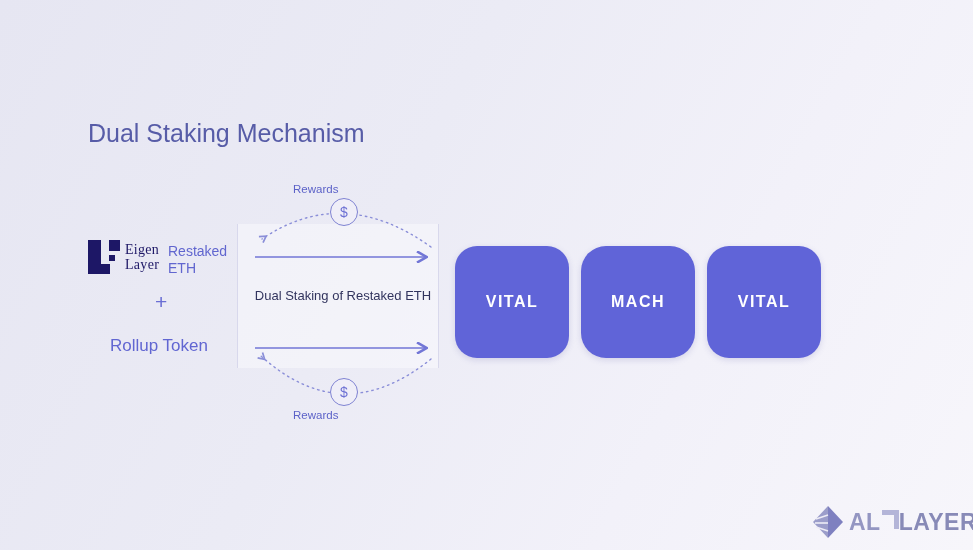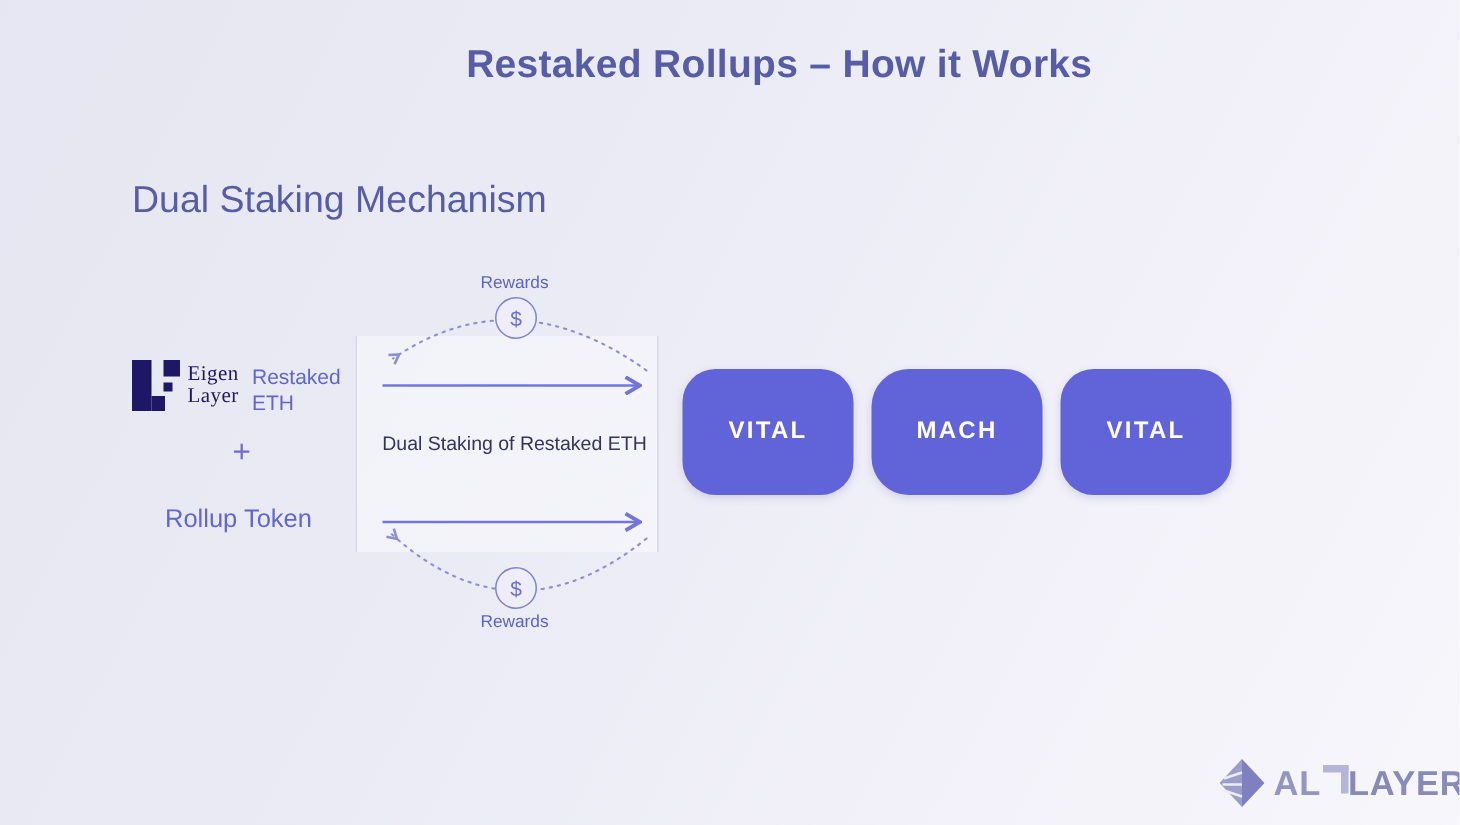--- a/index.html
+++ b/index.html
@@ -34,37 +34,37 @@
   }
   .plus-sign{left:155px;top:290px;font-size:21px;color:#6a6ed4;font-weight:400;}
   .rollup-token{left:110px;top:336px;font-size:17px;color:#6166d2;}
   
   .caption{
     left:246px;top:287px;width:194px;text-align:center;
     font-size:13px;line-height:17px;color:#32345e;font-weight:500;
   }
   
   .rewards-label{
-    width:100px;text-align:center;font-size:11.5px;color:#5c62c8;font-weight:500;
+    width:100px;font-size:11.5px;color:#5c62c8;font-weight:500;
   }
   .rewards-top{left:293px;top:183px;}
   .rewards-bottom{left:293px;top:409px;}
   .dollar-badge{
     width:26px;height:26px;border-radius:50%;
     border:1.4px solid #7f83d2;background:#efeef8;
     display:flex;align-items:center;justify-content:center;
     color:#6d71d3;font-size:14px;font-weight:500;
   }
   .dollar-top{left:330px;top:198px;}
   .dollar-bottom{left:330px;top:378px;}
   
   .flow-svg{left:0;top:0;width:973px;height:550px;pointer-events:none;}
   
   .product-box{
-    top:246px;width:114px;height:84px;border-radius:22px;background:#6064d8;
+    top:246px;width:114px;height:112px;border-radius:22px;background:#6064d8;
     display:flex;align-items:center;justify-content:center;
     color:#ffffff;font-size:16px;font-weight:bold;letter-spacing:1.5px;
     box-shadow:0 2px 6px rgba(80,80,160,.18);
   }
   .box-vital{left:455px;}
   .box-mach{left:581px;border-radius:25px;}
   .box-squad{left:707px;}
   
   .altlayer{left:813px;top:504px;height:36px;display:flex;align-items:center;}
   .altlayer-icon{width:30px;height:32px;margin-right:6px;}
@@ -76,21 +76,20 @@
     border-top:5px solid #b4b5d8;border-right:5px solid #b4b5d8;
   }
 </style>
 </head>
 <body>
 
 <div id="slide">
 
   <div class="abs mid-panel"></div>
 
-  <div class="abs slide-title">Restaked Rollups – How it Works</div>
   <div class="abs section-heading">Dual Staking Mechanism</div>
 
   <svg class="abs flow-svg" viewBox="0 0 973 550">
     <defs>
       <marker id="chev" viewBox="0 0 8 8" refX="6" refY="4" markerWidth="8" markerHeight="8" orient="auto">
         <path d="M1,0.5 L7,4 L1,7.5" fill="none" stroke="#7276d6" stroke-width="1.6"></path>
       </marker>
       <marker id="chevDot" viewBox="0 0 8 8" refX="5" refY="4" markerWidth="7" markerHeight="7" orient="auto">
         <path d="M6,1 L1,4 L6,7" fill="none" stroke="#8a8ed8" stroke-width="1.4"></path>
       </marker>

